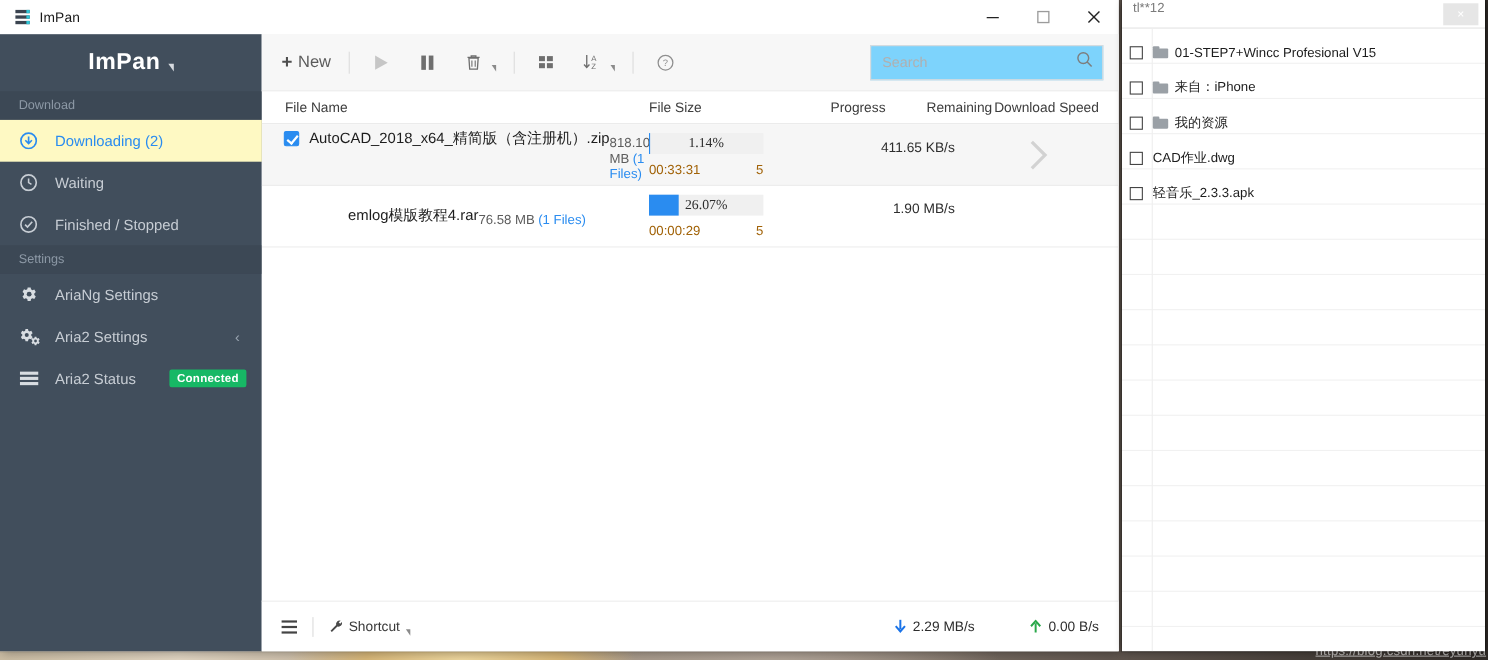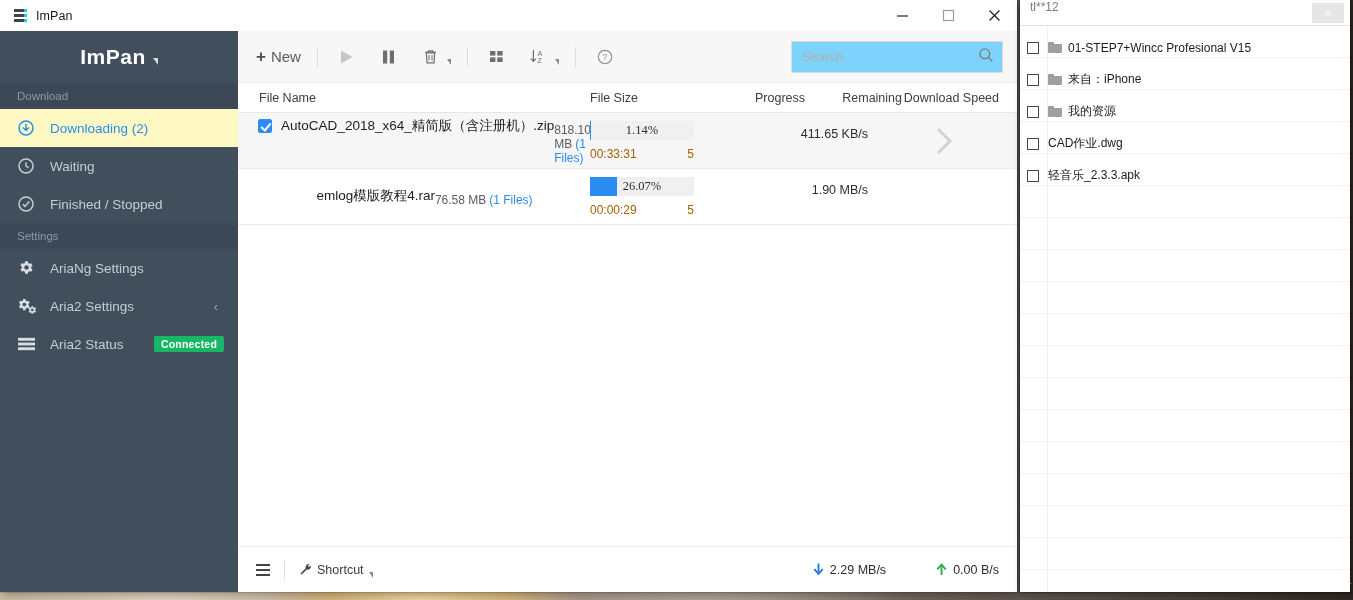--- a/index.html
+++ b/index.html
@@ -109,21 +109,21 @@
   #rp-title .t{font-size:12px;color:#7b7b7b;padding-left:10px;}
   #rp-close{position:absolute;right:6px;top:3px;width:32px;height:20px;background:#e6e6e6;color:#fff;display:flex;align-items:center;justify-content:center;font-size:11px;}
   #rp-list{flex:1;overflow:hidden;position:relative;}
   #rp-list::before{content:"";position:absolute;left:27px;top:0;bottom:0;width:1px;background:#eee;}
   .rp-row{height:20px;display:flex;align-items:center;border-bottom:1px solid #f1f1f1;font-size:12px;color:#1c1c1c;margin-top:12px;}
   .rp-chk{width:12px;height:12px;border:1.5px solid #444;background:#fff;margin-left:7px;margin-right:9px;flex:0 0 12px;}
   .rp-folder{width:14px;height:11px;flex:0 0 14px;margin-right:6px;position:relative;}
   .rp-folder::before{content:"";position:absolute;left:0;top:0;width:6px;height:3px;background:#9aa0a6;border-radius:1px 1px 0 0;}
   .rp-folder::after{content:"";position:absolute;left:0;top:2px;width:14px;height:9px;background:#9aa0a6;border-radius:1px;}
   
-  #watermark{position:absolute;right:2px;bottom:15px;font-size:12px;color:rgba(255,255,255,.55);letter-spacing:.2px;white-space:nowrap;pointer-events:none;text-decoration:underline;}
+  #watermark{position:absolute;right:2px;bottom:2px;font-size:12px;color:rgba(255,255,255,.55);letter-spacing:.2px;white-space:nowrap;pointer-events:none;text-decoration:underline;}
 </style>
 </head>
 <body>
 
 <div id="desktop"></div>
 
 <div id="impan-window">
 
   <div id="titlebar">
     <span class="title-icon">

